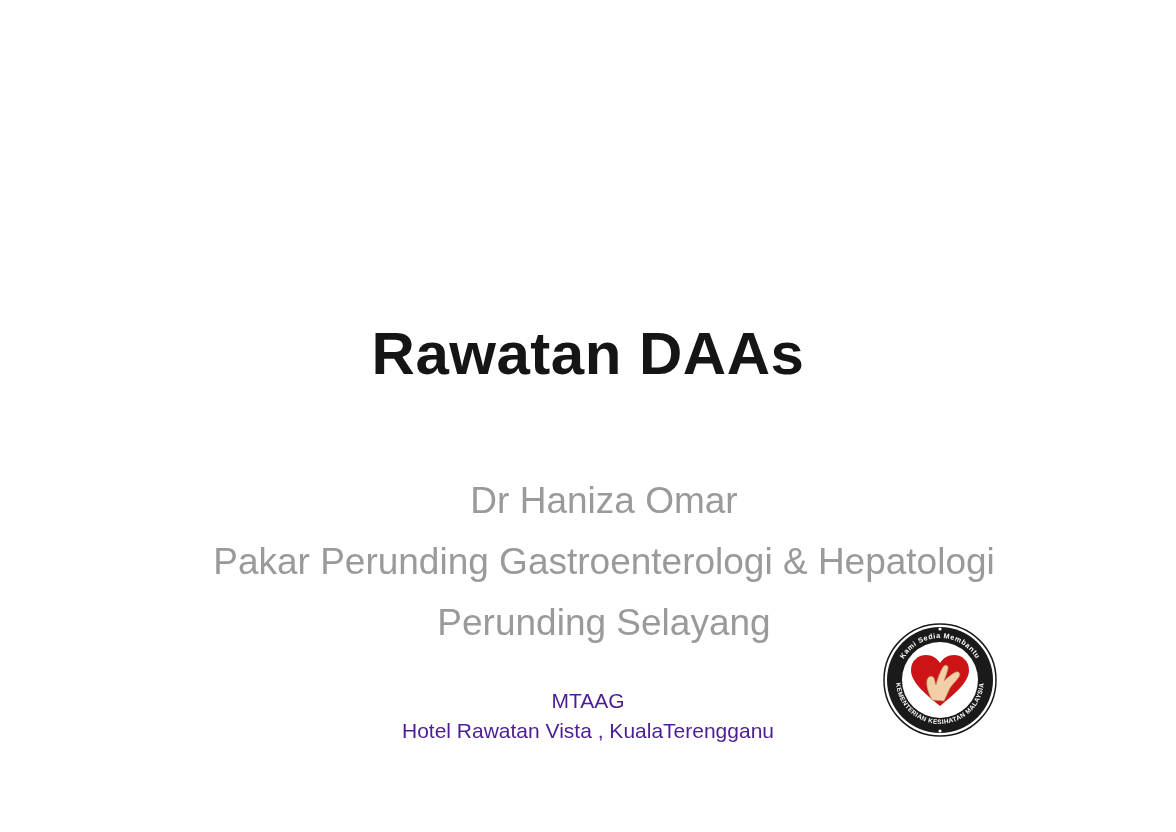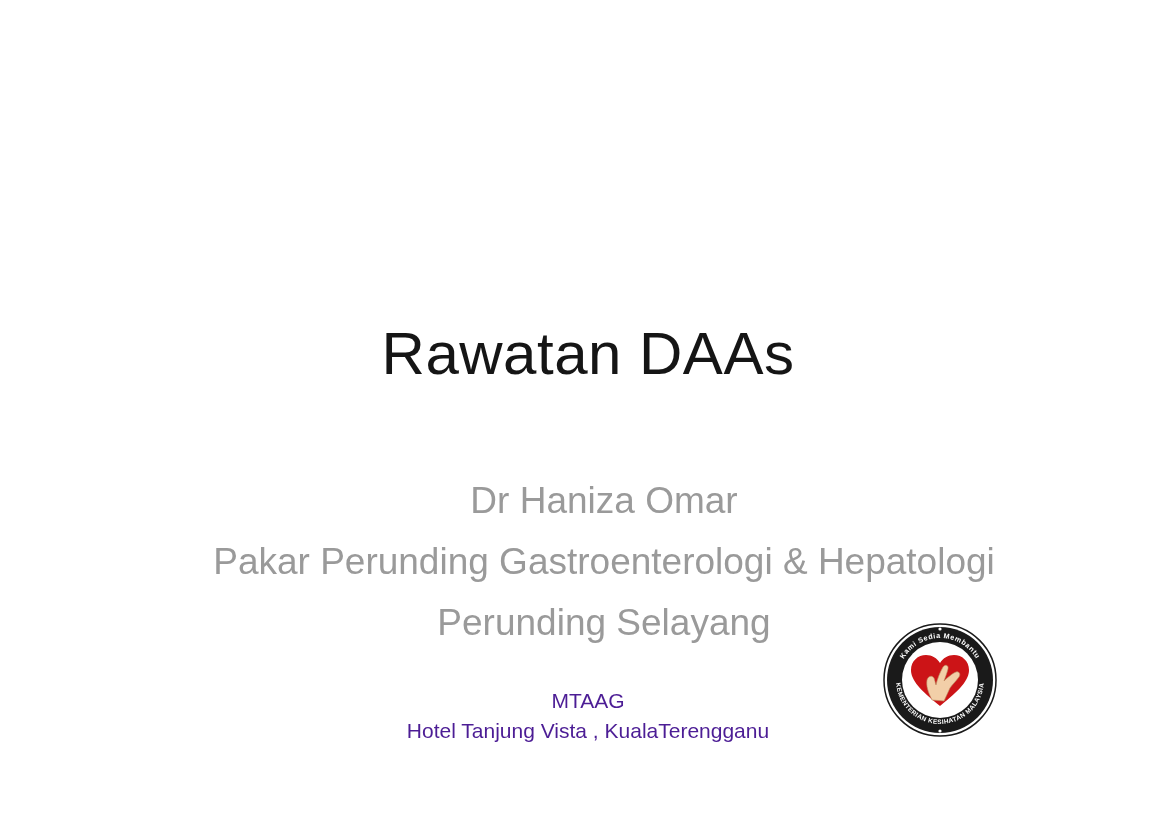--- a/index.html
+++ b/index.html
@@ -17,21 +17,21 @@
     background: #ffffff;
     overflow: hidden;
   }
   .slide-title {
     position: absolute;
     top: 281px;
     left: 0;
     width: 1176px;
     text-align: center;
     font-size: 60px;
-    font-weight: normal;
+    font-weight: bold;
     color: #151515;
     letter-spacing: 0.5px;
     line-height: 1.1;
   }
   .subtitle-block {
     position: absolute;
     top: 470px;
     left: 16px;
     width: 1176px;
     text-align: center;
@@ -76,21 +76,21 @@
   <h1 class="slide-title">Rawatan DAAs</h1>
 
   <div class="subtitle-block">
     <span class="subtitle-line">Dr Haniza Omar</span>
     <span class="subtitle-line">Pakar Perunding Gastroenterologi &amp; Hepatologi</span>
     <span class="subtitle-line">Perunding Selayang</span>
   </div>
 
   <div class="footer-block">
     <span class="footer-line">MTAAG</span>
-    <span class="footer-line">Hotel Tanjung Vista , KualaTerengganu</span>
+    <span class="footer-line">Hotel Rawatan Vista , KualaTerengganu</span>
   </div>
 
   <div class="logo">
     <svg width="120" height="120" viewBox="0 0 120 120" xmlns="http://www.w3.org/2000/svg">
       <defs>
         <path id="arcTop" d="M 18,60 A 42,42 0 0 1 102,60" fill="none"></path>
         <path id="arcBottom" d="M 16,60 A 44,44 0 0 0 104,60" fill="none"></path>
       </defs>
       <circle cx="60" cy="60" r="56" fill="#ffffff" stroke="#1a1a1a" stroke-width="1.5"></circle>
       <circle cx="60" cy="60" r="53" fill="#1a1a1a"></circle>

